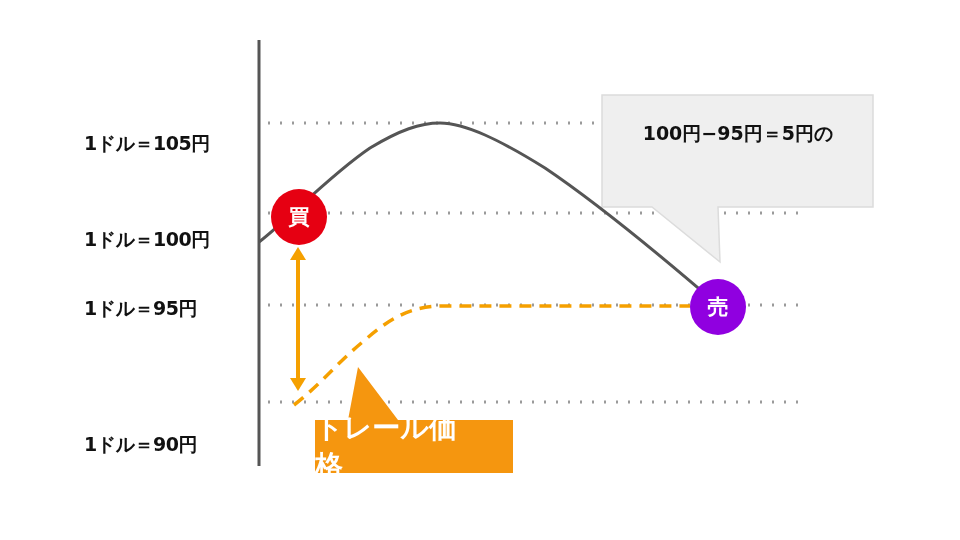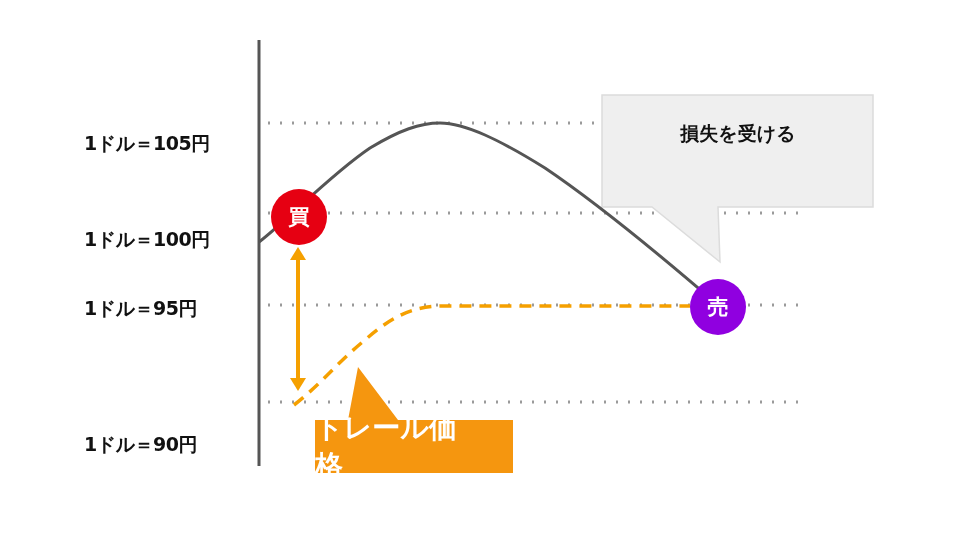--- a/index.html
+++ b/index.html
@@ -52,16 +52,16 @@
 <div class="ylabel" style="top:412px;">1ドル＝90円</div>
 
 <div class="marker" style="left:271px; top:189px; background:#e60012;">
   <span>買</span>
 </div>
 <div class="marker" style="left:690px; top:279px; background:#9000e0;">
   <span>売</span>
 </div>
 
 <div class="callout-text">
-  <div>損失を受ける</div>
+  <div>100円−95円＝5円の</div>
 </div>
 
 <div class="trail-text">トレール価格</div>
 
 </body></html>

